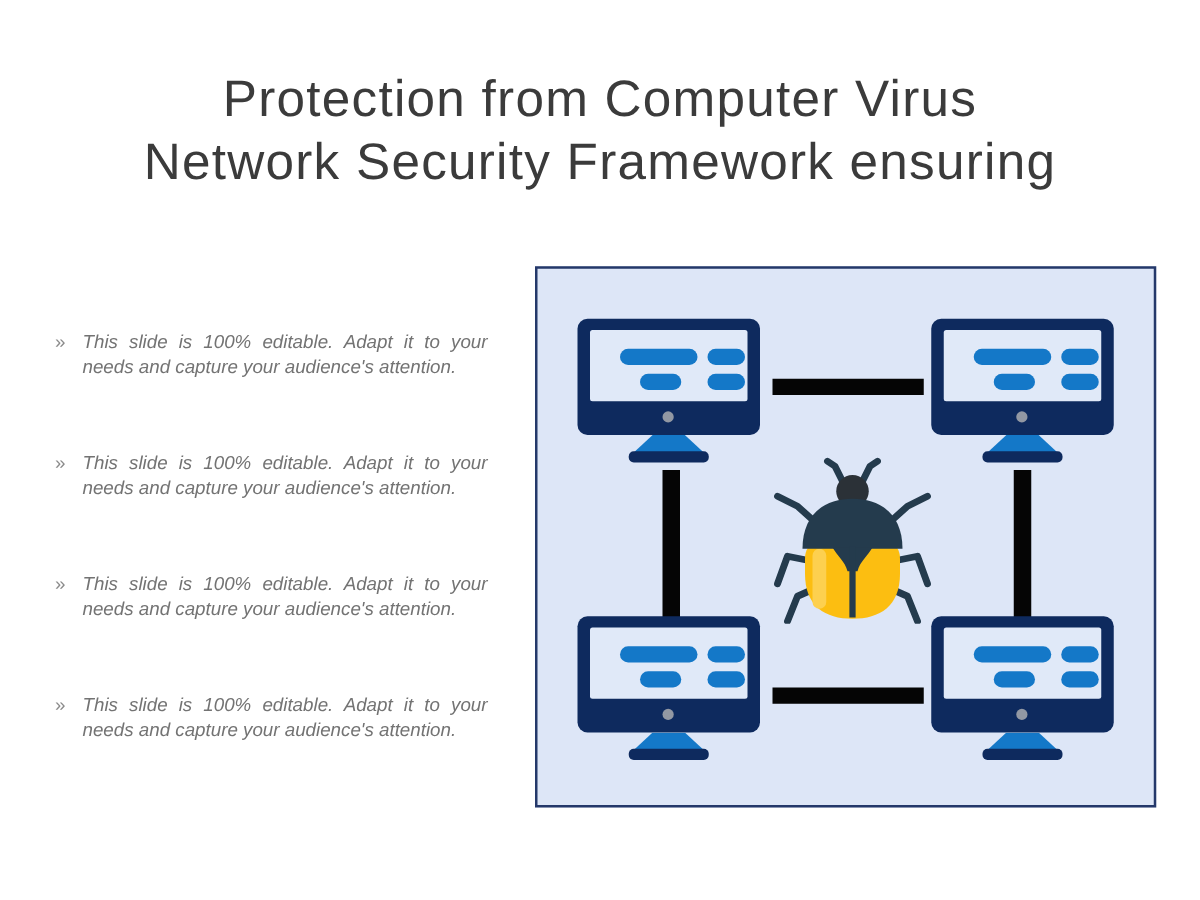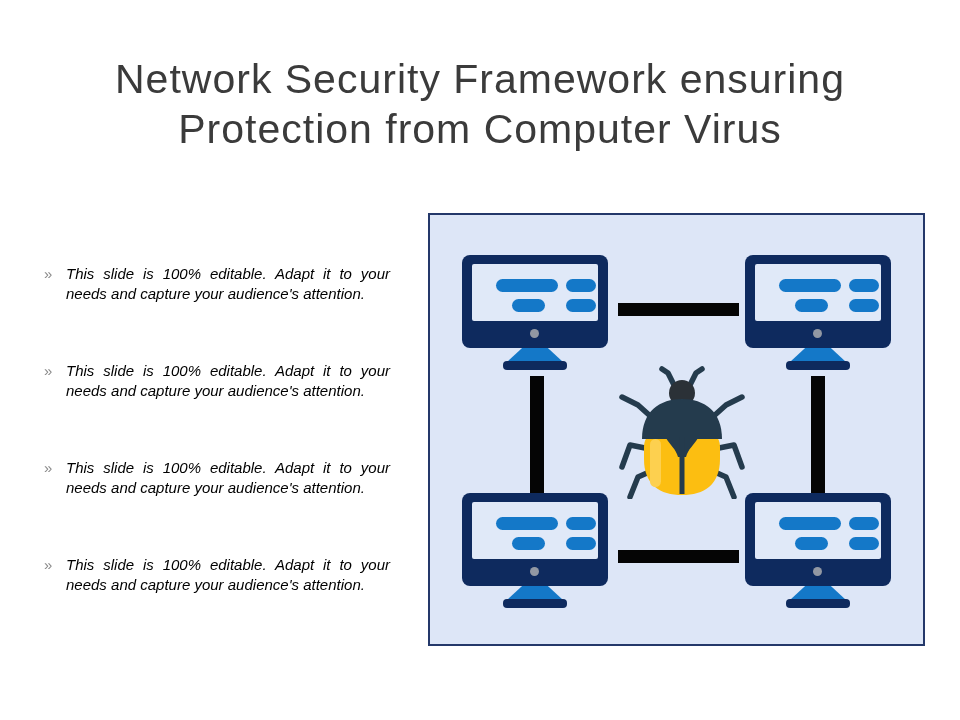--- a/index.html
+++ b/index.html
@@ -18,21 +18,21 @@
   .bullets {
     position:absolute; left:44px; top:264px; width:346px;
     display:flex; flex-direction:column; gap:57px;
   }
   .bullet { position:relative; padding-left:22px; min-height:40px; }
   .bullet .marker {
     position:absolute; left:0; top:0;
     color:#8b8b8b; font-size:15px; line-height:20px; font-style:normal;
   }
   .bullet .btext {
-    display:block; color:#000000; font-style:italic;
+    display:block; color:#737373; font-style:italic;
     font-size:15px; line-height:19.5px;
     text-align:justify; text-align-last:left;
   }
   
   .panel {
     position:absolute; left:428px; top:213px; width:497px; height:433px;
     background:#dde6f7; border:2px solid #24386a;
   }
   
   .link { position:absolute; background:#050505; }
@@ -72,22 +72,22 @@
     position:absolute; left:41px; top:106px; width:64px; height:9px;
     background:#0e2a5e; border-radius:4px;
   }
   
   .bug { position:absolute; left:186px; top:150px; width:132px; height:134px; }
 </style>
 </head>
 <body>
 
 <div class="title">
+  <div>Protection from Computer Virus</div>
   <div>Network Security Framework ensuring</div>
-  <div>Protection from Computer Virus</div>
 </div>
 
 <div class="bullets">
   <div class="bullet">
     <span class="marker">»</span>
     <span class="btext">This slide is 100% editable. Adapt it to your needs and capture your audience's attention.</span>
   </div>
   <div class="bullet">
     <span class="marker">»</span>
     <span class="btext">This slide is 100% editable. Adapt it to your needs and capture your audience's attention.</span>

